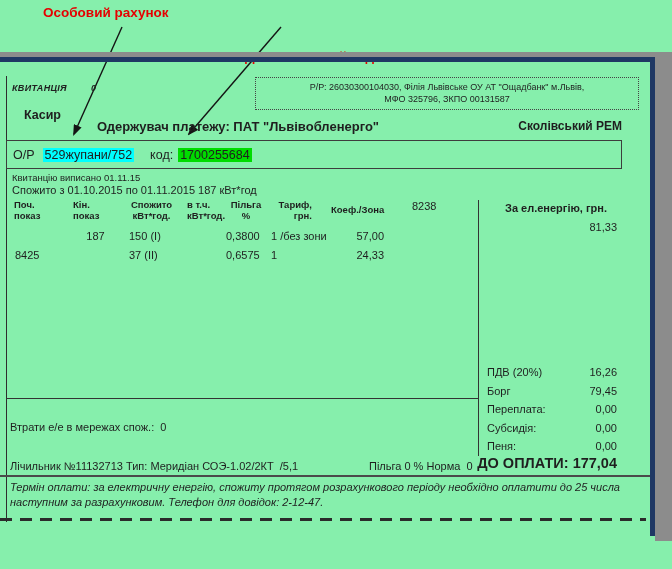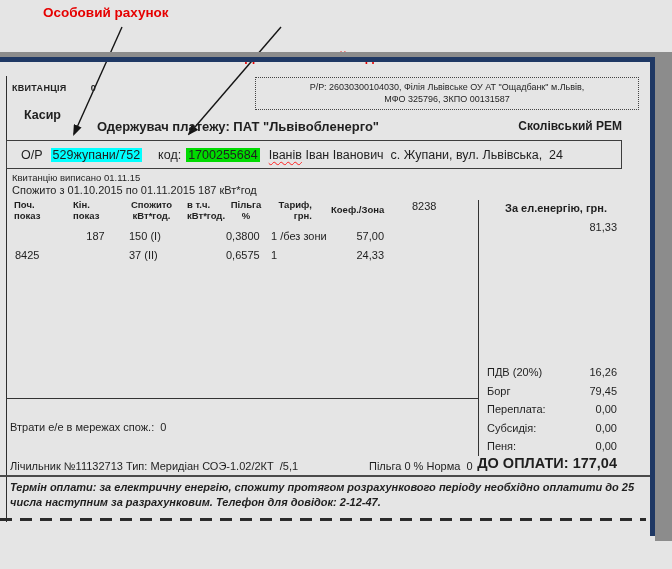--- a/index.html
+++ b/index.html
@@ -1,16 +1,16 @@
 <!DOCTYPE html>
 <html><head>
 <meta charset="utf-8">
 <style>
   html,body{margin:0;padding:0;background:#ffffff;}
-  .page{position:relative;width:672px;height:569px;background:#e5e5e5;
+  .page{position:relative;width:672px;height:569px;background:#86efac;
         font-family:"Liberation Sans",sans-serif;color:#1f1f1f;overflow:hidden;}
 
   
   .red-label{position:absolute;top:5px;color:#e60000;font-weight:bold;font-size:13.5px;}
   .lbl-account{left:43px;}
   .lbl-code{left:245px;margin-top:44px;}
   .arrows{position:absolute;left:0;top:0;pointer-events:none;}
 
   
   .frame{position:absolute;}
@@ -20,31 +20,31 @@
   .frame-right-navy{left:650px;top:57px;width:5px;height:479px;background:#1f3864;}
 
   
   .vline-left{position:absolute;left:6px;top:76px;width:1px;height:446px;background:#2e2e2e;}
   .vdiv{position:absolute;left:478px;top:200px;width:1px;height:256px;background:#333;}
   .hline-mid{position:absolute;left:6px;top:398px;width:472px;height:1px;background:#333;}
   .hline-bottom{position:absolute;left:0;top:475px;width:650px;height:1.5px;background:#4a4a4a;}
   .dashes{position:absolute;left:0;top:518px;width:646px;height:3px;
           background:repeating-linear-gradient(90deg,#2b2b2b 0 12px,transparent 12px 20px);}
 
-  .kvit{position:absolute;left:12px;top:83px;font-size:9px;font-weight:bold;letter-spacing:.3px;}
+  .kvit{position:absolute;left:12px;top:83px;font-size:9px;font-weight:bold;letter-spacing:.3px;font-style:italic;}
   .kvit .num{margin-left:24px;}
   .bank-box{position:absolute;left:255px;top:77px;width:384px;height:33px;border:1.4px dotted #444;
             box-sizing:border-box;text-align:center;font-size:9px;line-height:11.5px;padding-top:4px;}
   .kasyr{position:absolute;left:24px;top:108px;font-weight:bold;font-size:12.5px;}
   .payee{position:absolute;left:97px;top:119px;font-weight:bold;font-size:13px;}
   .branch{position:absolute;left:460px;top:119px;width:162px;text-align:right;font-weight:bold;font-size:12px;}
 
   .or-box{position:absolute;left:6px;top:140px;width:616px;height:29px;border:1.3px solid #3d3d3d;
           box-sizing:border-box;display:flex;align-items:center;font-size:12.5px;white-space:pre;}
-  .or-box .orp{margin-left:14px;text-align:right;}
+  .or-box .orp{margin-left:6px;text-align:right;}
   .hl-cyan{background:#00ffff;padding:0 2px;margin-left:8px;}
   .or-box .kod{margin-left:16px;}
   .hl-green{background:#00db00;padding:0 2px;margin-left:5px;}
   .or-box .cust{margin-left:9px;}
   .misspell{text-decoration:underline wavy #ff1f1f 1px;text-underline-offset:2px;}
 
   .issued{position:absolute;left:12px;top:172px;font-size:9.5px;}
   .consumed{position:absolute;left:12px;top:184px;font-size:11px;}
 
   
@@ -64,21 +64,21 @@
   .summary .srow{display:flex;justify-content:space-between;height:18.5px;}
 
   .total{position:absolute;left:400px;top:455px;width:217px;text-align:right;font-weight:bold;font-size:14.5px;}
 
   .losses{position:absolute;left:10px;top:421px;font-size:11px;white-space:pre;}
   .tariffs{position:absolute;left:10px;top:439px;font-size:11px;white-space:pre;}
   .tariffs .b{font-weight:bold;}
   .meter{position:absolute;left:10px;top:460px;font-size:11px;white-space:pre;}
   .pilga{position:absolute;left:330px;top:460px;font-size:11px;white-space:pre;padding-left:39px;}
 
-  .terms{position:absolute;left:10px;top:480px;width:628px;font-size:11px;font-weight:bold;
+  .terms{position:absolute;left:10px;top:480px;width:628px;font-size:11px;font-weight:normal;
          font-style:italic;line-height:14.5px;}
 </style>
 </head>
 <body>
 
 <div class="page">
 
   <div class="red-label lbl-account">Особовий рахунок</div>
   <div class="red-label lbl-code">Десятизначний код</div>
 
@@ -110,21 +110,20 @@
 
   <div class="kasyr">Касир</div>
   <div class="payee">Одержувач платежу: ПАТ "Львівобленерго"</div>
   <div class="branch">Сколівський РЕМ</div>
 
   <div class="or-box">
     <span class="orp">О/Р</span>
     <span class="hl-cyan">529жупани/752</span>
     <span class="kod">код:</span>
     <span class="hl-green">1700255684</span>
-    <span class="cust"><span class="misspell">Іванів</span><span> Іван Іванович  с. Жупани, вул. Львівська,  24</span></span>
   </div>
 
   <div class="issued">Квитанцію виписано 01.11.15</div>
   <div class="consumed">Спожито з 01.10.2015 по 01.11.2015 187 кВт*год</div>
 
   <div class="mtable">
     <div class="th c0">
         <div>Поч.</div>
         <div>показ</div>
       </div>

